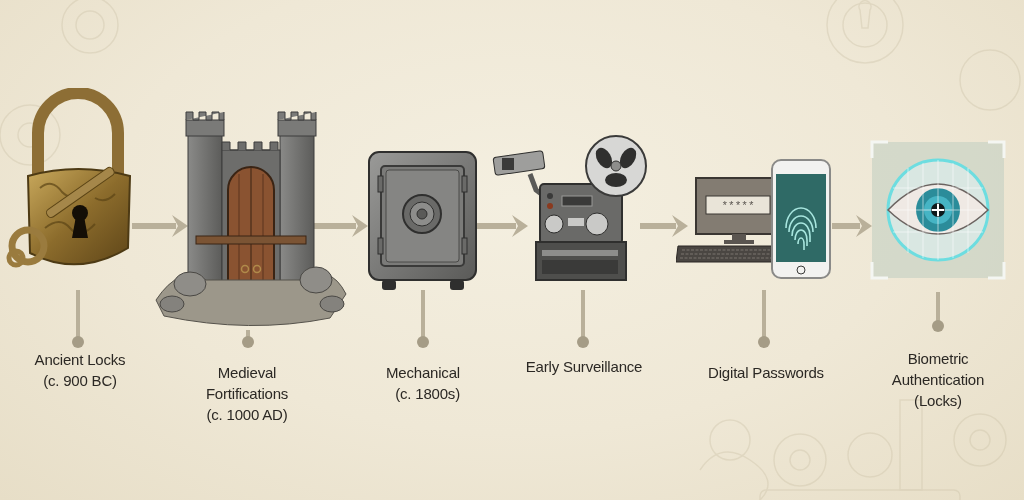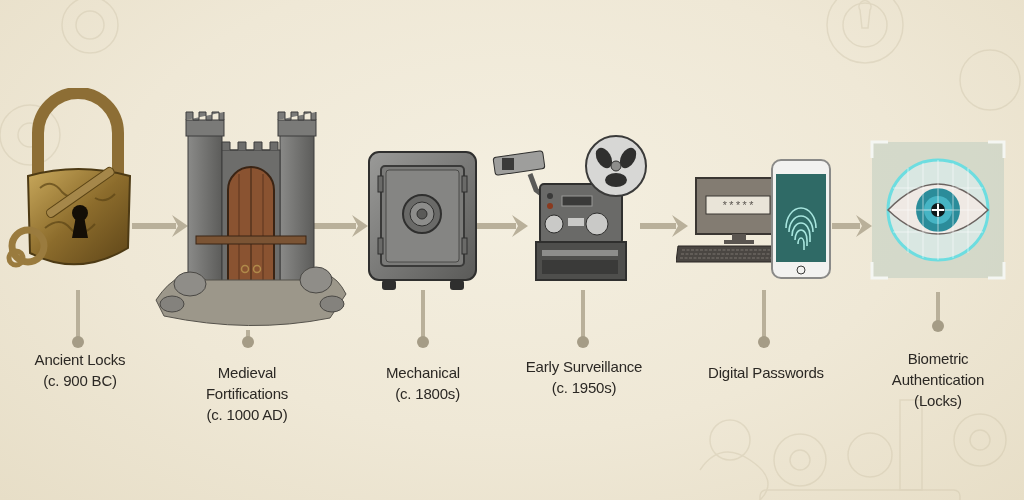--- a/index.html
+++ b/index.html
@@ -176,21 +176,20 @@
     <ellipse cx="136" cy="24" rx="7" ry="11" fill="#2f2f2e" transform="rotate(30 136 24)"></ellipse>
     <ellipse cx="124" cy="46" rx="11" ry="7" fill="#2f2f2e"></ellipse>
     <circle cx="124" cy="32" r="5" fill="#8d8d8b" stroke="#2f2f2e"></circle>
     <rect x="44" y="108" width="90" height="38" fill="#4e4e4c" stroke="#2f2f2e" stroke-width="2"></rect>
     <rect x="50" y="116" width="76" height="6" fill="#8d8d8b"></rect>
     <rect x="50" y="126" width="76" height="14" fill="#3a3a39"></rect>
   </svg>
   <div class="connector" style="left:581px;top:290px;height:52px;"></div>
   <div class="label" style="left:584px;top:340px;margin-top:16px;">
     <span>Early Surveillance</span>
-    <span>(c. 1950s)</span>
   </div>
 
   <svg class="icon" style="left:676px;top:158px;width:160px;height:122px;" viewBox="0 0 160 122">
     <rect x="20" y="20" width="84" height="56" fill="#837c72" stroke="#3a3632" stroke-width="2"></rect>
     <rect x="30" y="38" width="64" height="18" fill="#e9e4d8" stroke="#3a3632"></rect>
     <text x="62" y="51" text-anchor="middle" font-size="11" fill="#5a5550" font-family="Liberation Mono, monospace">*****</text>
     <rect x="56" y="76" width="14" height="8" fill="#5a5550"></rect>
     <rect x="48" y="82" width="30" height="4" fill="#5a5550"></rect>
     <path d="M2 88 L100 88 L98 104 L0 104 Z" fill="#4a4642" stroke="#2a2724"></path>
     <path d="M6 92 h88 M5 96 h90 M4 100 h92" stroke="#7a756f" stroke-width="1" stroke-dasharray="3 1.5"></path>

